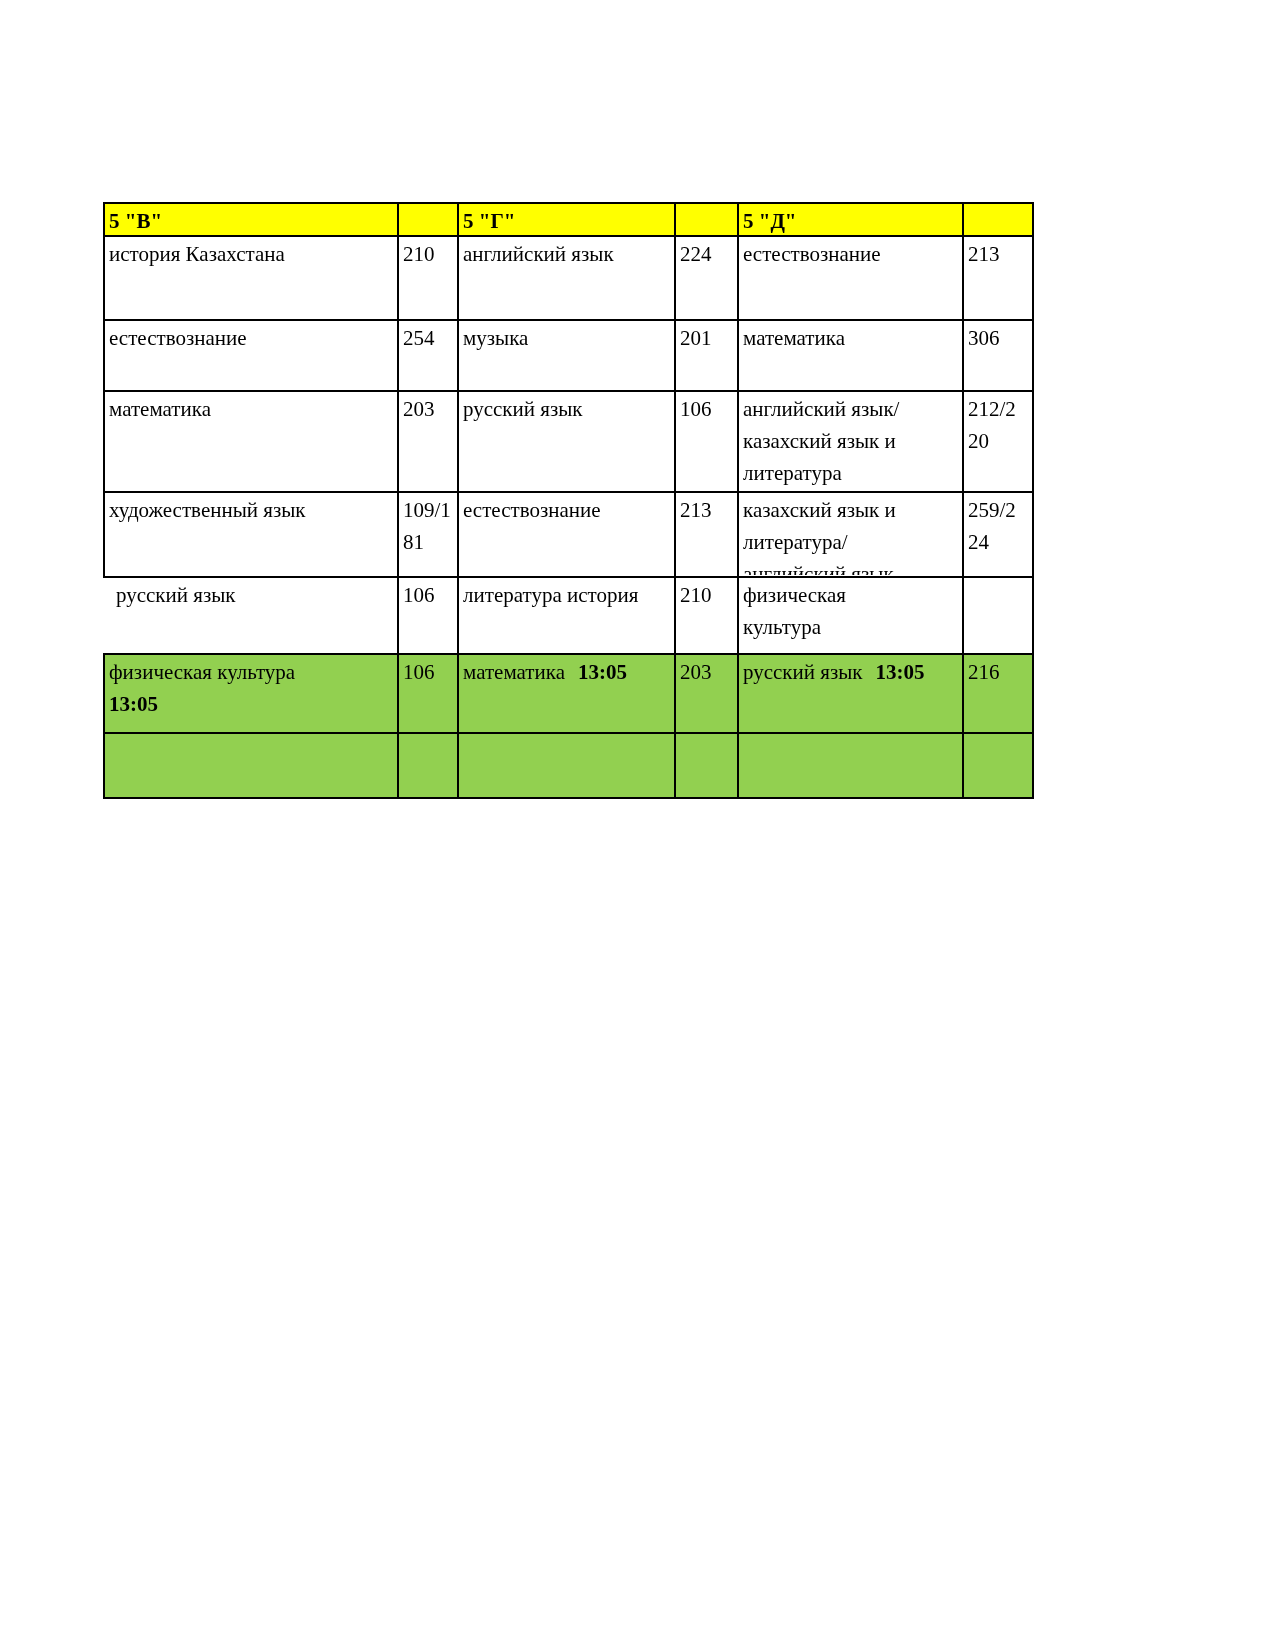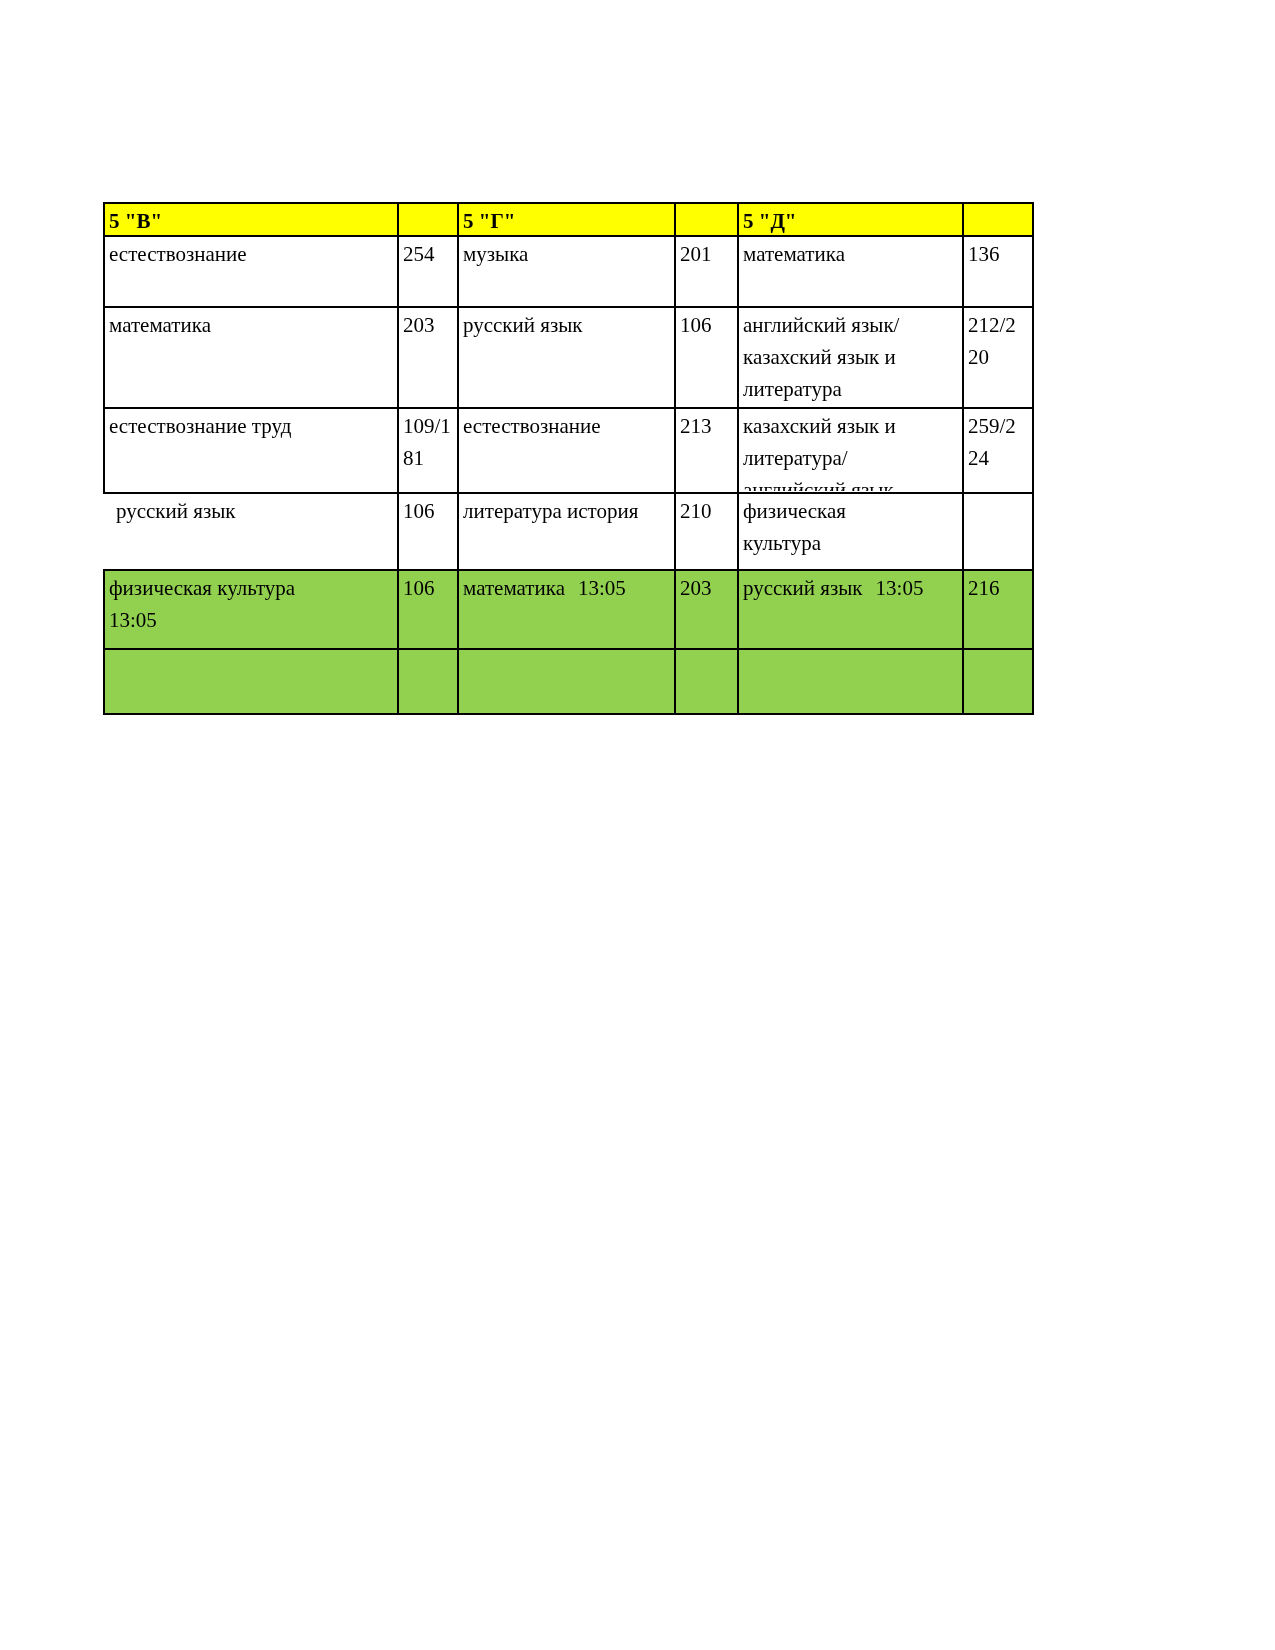--- a/index.html
+++ b/index.html
@@ -49,21 +49,21 @@
   }
   .cc { overflow: hidden; }
   tr.r0 { height: 33px; }  tr.r0 .cc { max-height: 29px; }
   tr.r1 { height: 84px; }  tr.r1 .cc { max-height: 80px; }
   tr.r2 { height: 71px; }  tr.r2 .cc { max-height: 67px; }
   tr.r3 { height: 101px; } tr.r3 .cc { max-height: 97px; }
   tr.r4 { height: 85px; }  tr.r4 .cc { max-height: 81px; }
   tr.r5 { height: 77px; }  tr.r5 .cc { max-height: 73px; }
   tr.r6 { height: 79px; }  tr.r6 .cc { max-height: 75px; }
   tr.r7 { height: 65px; }  tr.r7 .cc { max-height: 61px; }
-  .time { font-weight: normal; }
+  .time { font-weight: bold; }
   .time-inline { margin-left: 13px; }
   .time-block { display: block; }
 </style>
 </head>
 <body>
 
 <table class="schedule">
   <colgroup>
     <col style="width:294px">
     <col style="width:60px">
@@ -87,39 +87,59 @@
           <div class="cc"></div>
         </td>
       <td>
           <div class="cc">5 "Д"</div>
         </td>
       <td>
           <div class="cc"></div>
         </td>
     </tr>
 
+    <tr class="r1">
+      <td>
+          <div class="cc"><span>история Казахстана</span></div>
+        </td>
+      <td class="room">
+          <div class="cc">210</div>
+        </td>
+      <td>
+          <div class="cc"><span>английский язык</span></div>
+        </td>
+      <td class="room">
+          <div class="cc">224</div>
+        </td>
+      <td>
+          <div class="cc"><span>естествознание</span></div>
+        </td>
+      <td class="room">
+          <div class="cc">213</div>
+        </td>
+    </tr>
 
     <tr class="r2">
       <td>
           <div class="cc"><span>естествознание</span></div>
         </td>
       <td class="room">
           <div class="cc">254</div>
         </td>
       <td>
           <div class="cc"><span>музыка</span></div>
         </td>
       <td class="room">
           <div class="cc">201</div>
         </td>
       <td>
           <div class="cc"><span>математика</span></div>
         </td>
       <td class="room">
-          <div class="cc">136</div>
+          <div class="cc">306</div>
         </td>
     </tr>
 
     <tr class="r3">
       <td>
           <div class="cc"><span>математика</span></div>
         </td>
       <td class="room">
           <div class="cc">203</div>
         </td>
@@ -132,21 +152,21 @@
       <td>
           <div class="cc"><span>английский язык/казахский язык и литература</span></div>
         </td>
       <td class="room">
           <div class="cc">212/220</div>
         </td>
     </tr>
 
     <tr class="r4">
       <td>
-          <div class="cc"><span>естествознание труд</span></div>
+          <div class="cc"><span>художественный язык</span></div>
         </td>
       <td class="room">
           <div class="cc">109/181</div>
         </td>
       <td>
           <div class="cc"><span>естествознание</span></div>
         </td>
       <td class="room">
           <div class="cc">213</div>
         </td>

